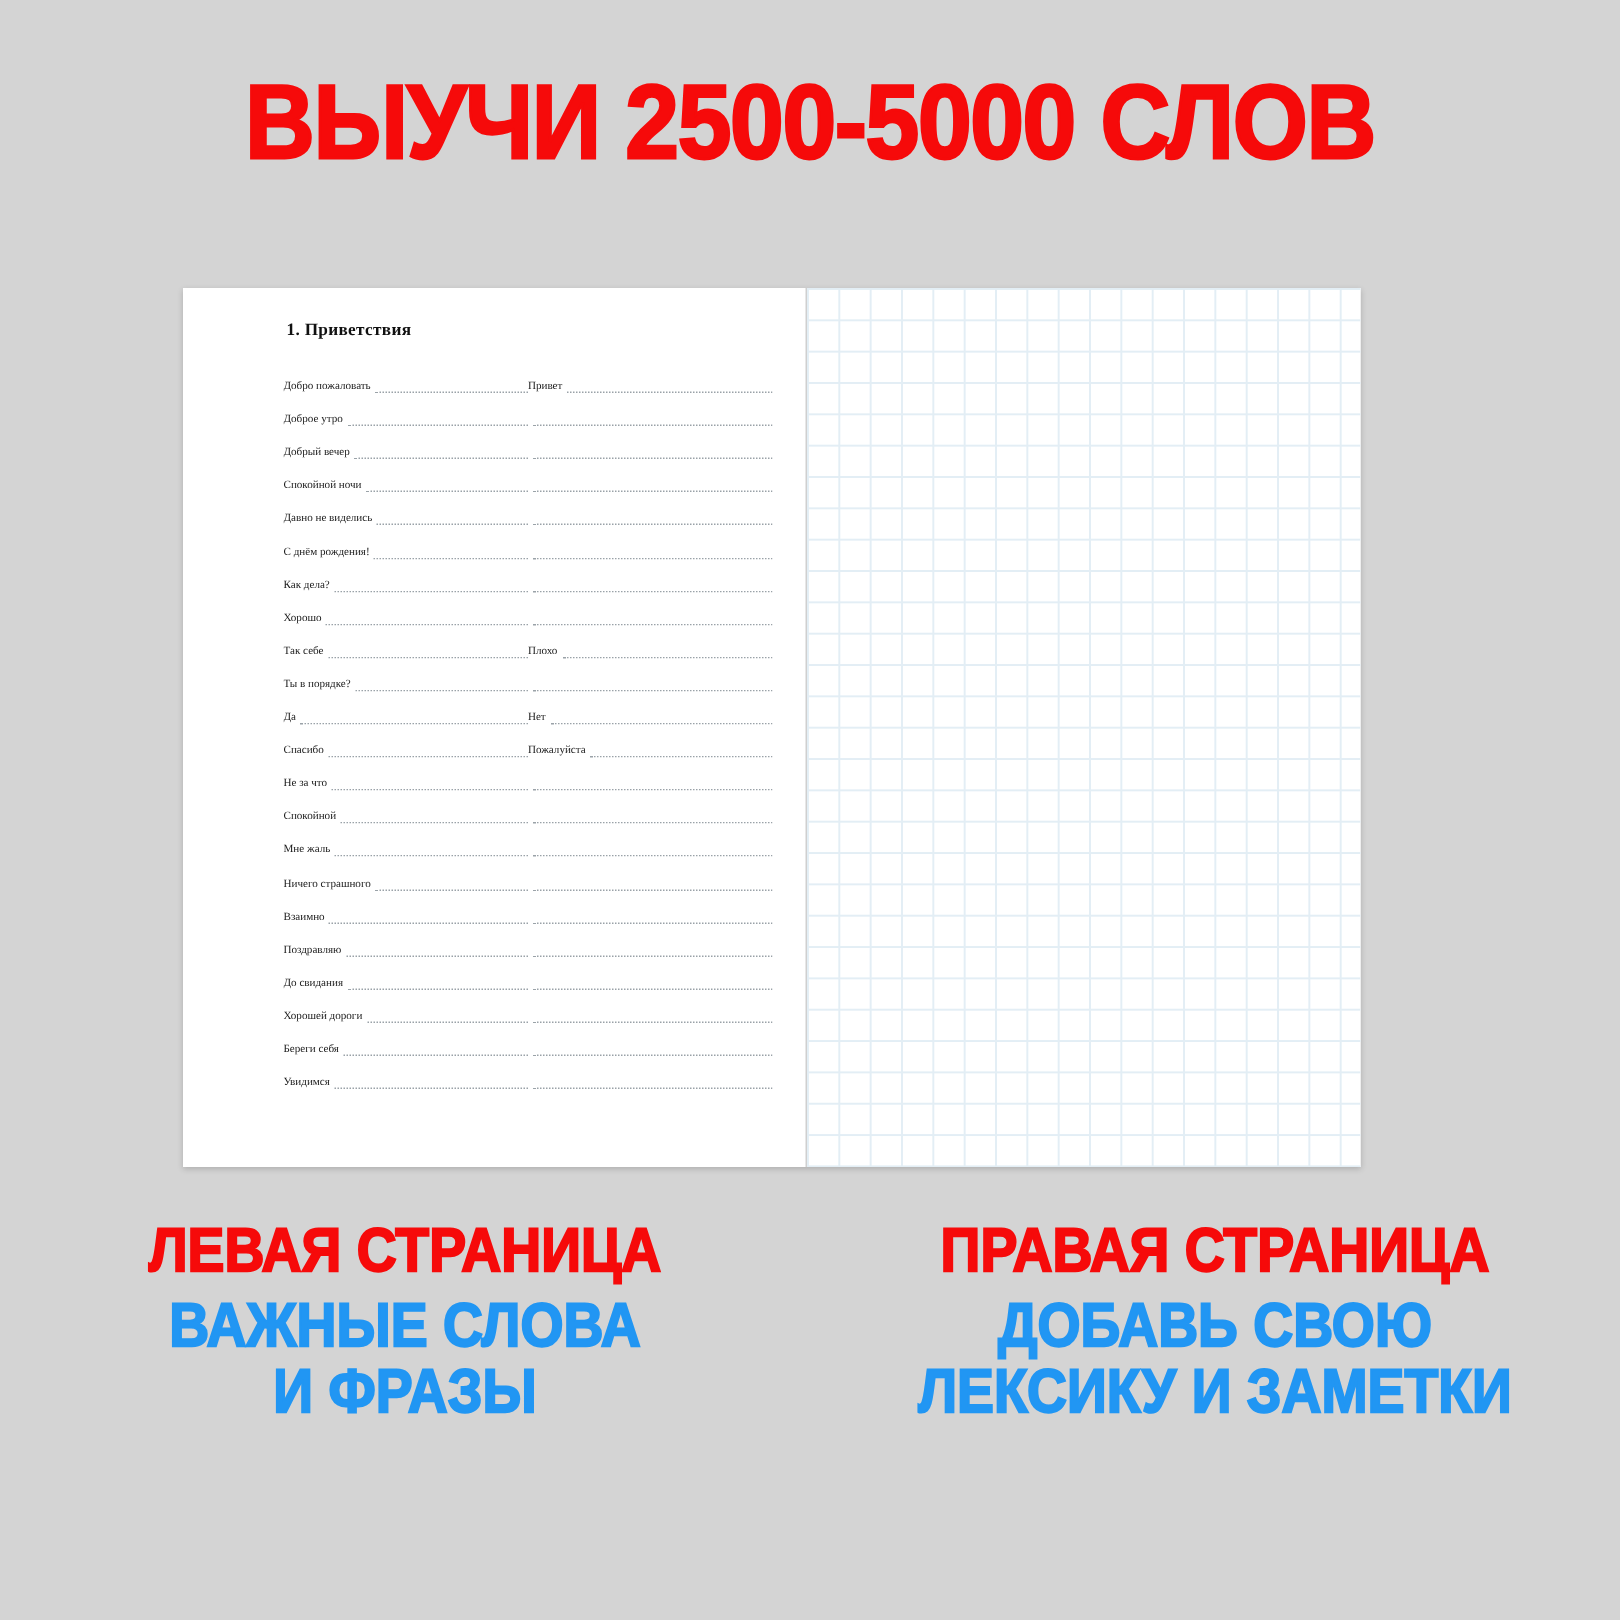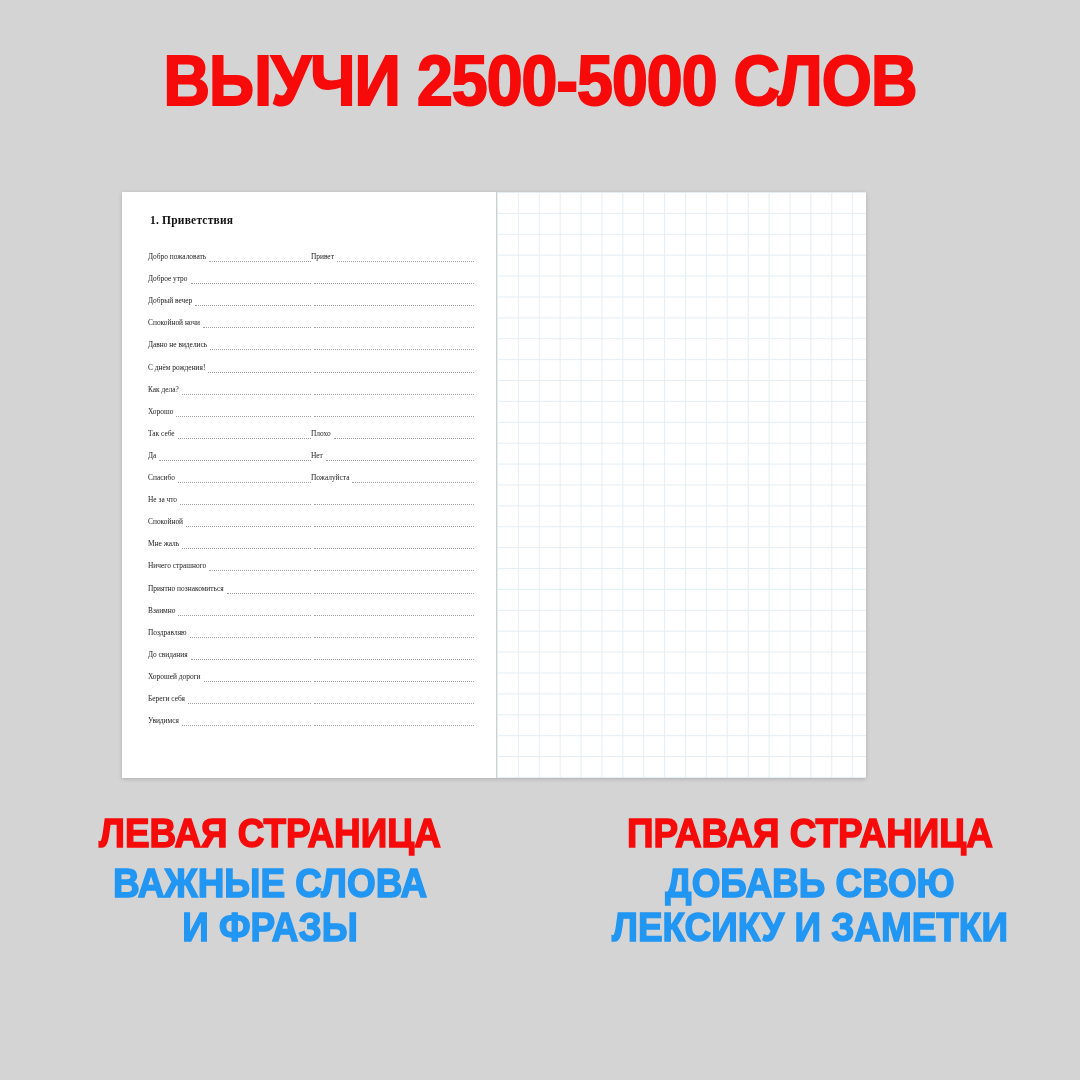--- a/index.html
+++ b/index.html
@@ -35,20 +35,21 @@
   
   .spread {
     position: absolute;
     top: 192px;
     left: 122px;
     width: 744px;
     height: 586px;
     display: flex;
     box-shadow: 0 1px 4px rgba(0,0,0,0.18);
     background: #ffffff;
+    padding-left: 41px;
   }
 
   .page-left {
     width: 418px;
     height: 100%;
     background: #ffffff;
     position: relative;
     box-sizing: border-box;
     padding: 22px 22px 10px 26px;
     border-right: 1px solid #cfcfcf;
@@ -238,20 +239,30 @@
             <span class="word">Так себе</span>
             <span class="dots"></span>
           </div>
           <div class="cell">
             <span class="word">Плохо</span>
             <span class="dots"></span>
           </div>
         </div>
         <div class="row">
           <div class="cell">
+            <span class="word">Ты в порядке?</span>
+            <span class="dots"></span>
+          </div>
+          <div class="cell">
+            <span class="word"></span>
+            <span class="dots"></span>
+          </div>
+        </div>
+        <div class="row">
+          <div class="cell">
             <span class="word">Да</span>
             <span class="dots"></span>
           </div>
           <div class="cell">
             <span class="word">Нет</span>
             <span class="dots"></span>
           </div>
         </div>
         <div class="row">
           <div class="cell">
@@ -289,30 +300,20 @@
             <span class="dots"></span>
           </div>
           <div class="cell">
             <span class="word"></span>
             <span class="dots"></span>
           </div>
         </div>
         <div class="row">
           <div class="cell">
             <span class="word">Ничего страшного</span>
-            <span class="dots"></span>
-          </div>
-          <div class="cell">
-            <span class="word"></span>
-            <span class="dots"></span>
-          </div>
-        </div>
-        <div class="row">
-          <div class="cell">
-            <span class="word">Приятно познакомиться</span>
             <span class="dots"></span>
           </div>
           <div class="cell">
             <span class="word"></span>
             <span class="dots"></span>
           </div>
         </div>
         <div class="row">
           <div class="cell">
             <span class="word">Взаимно</span>

